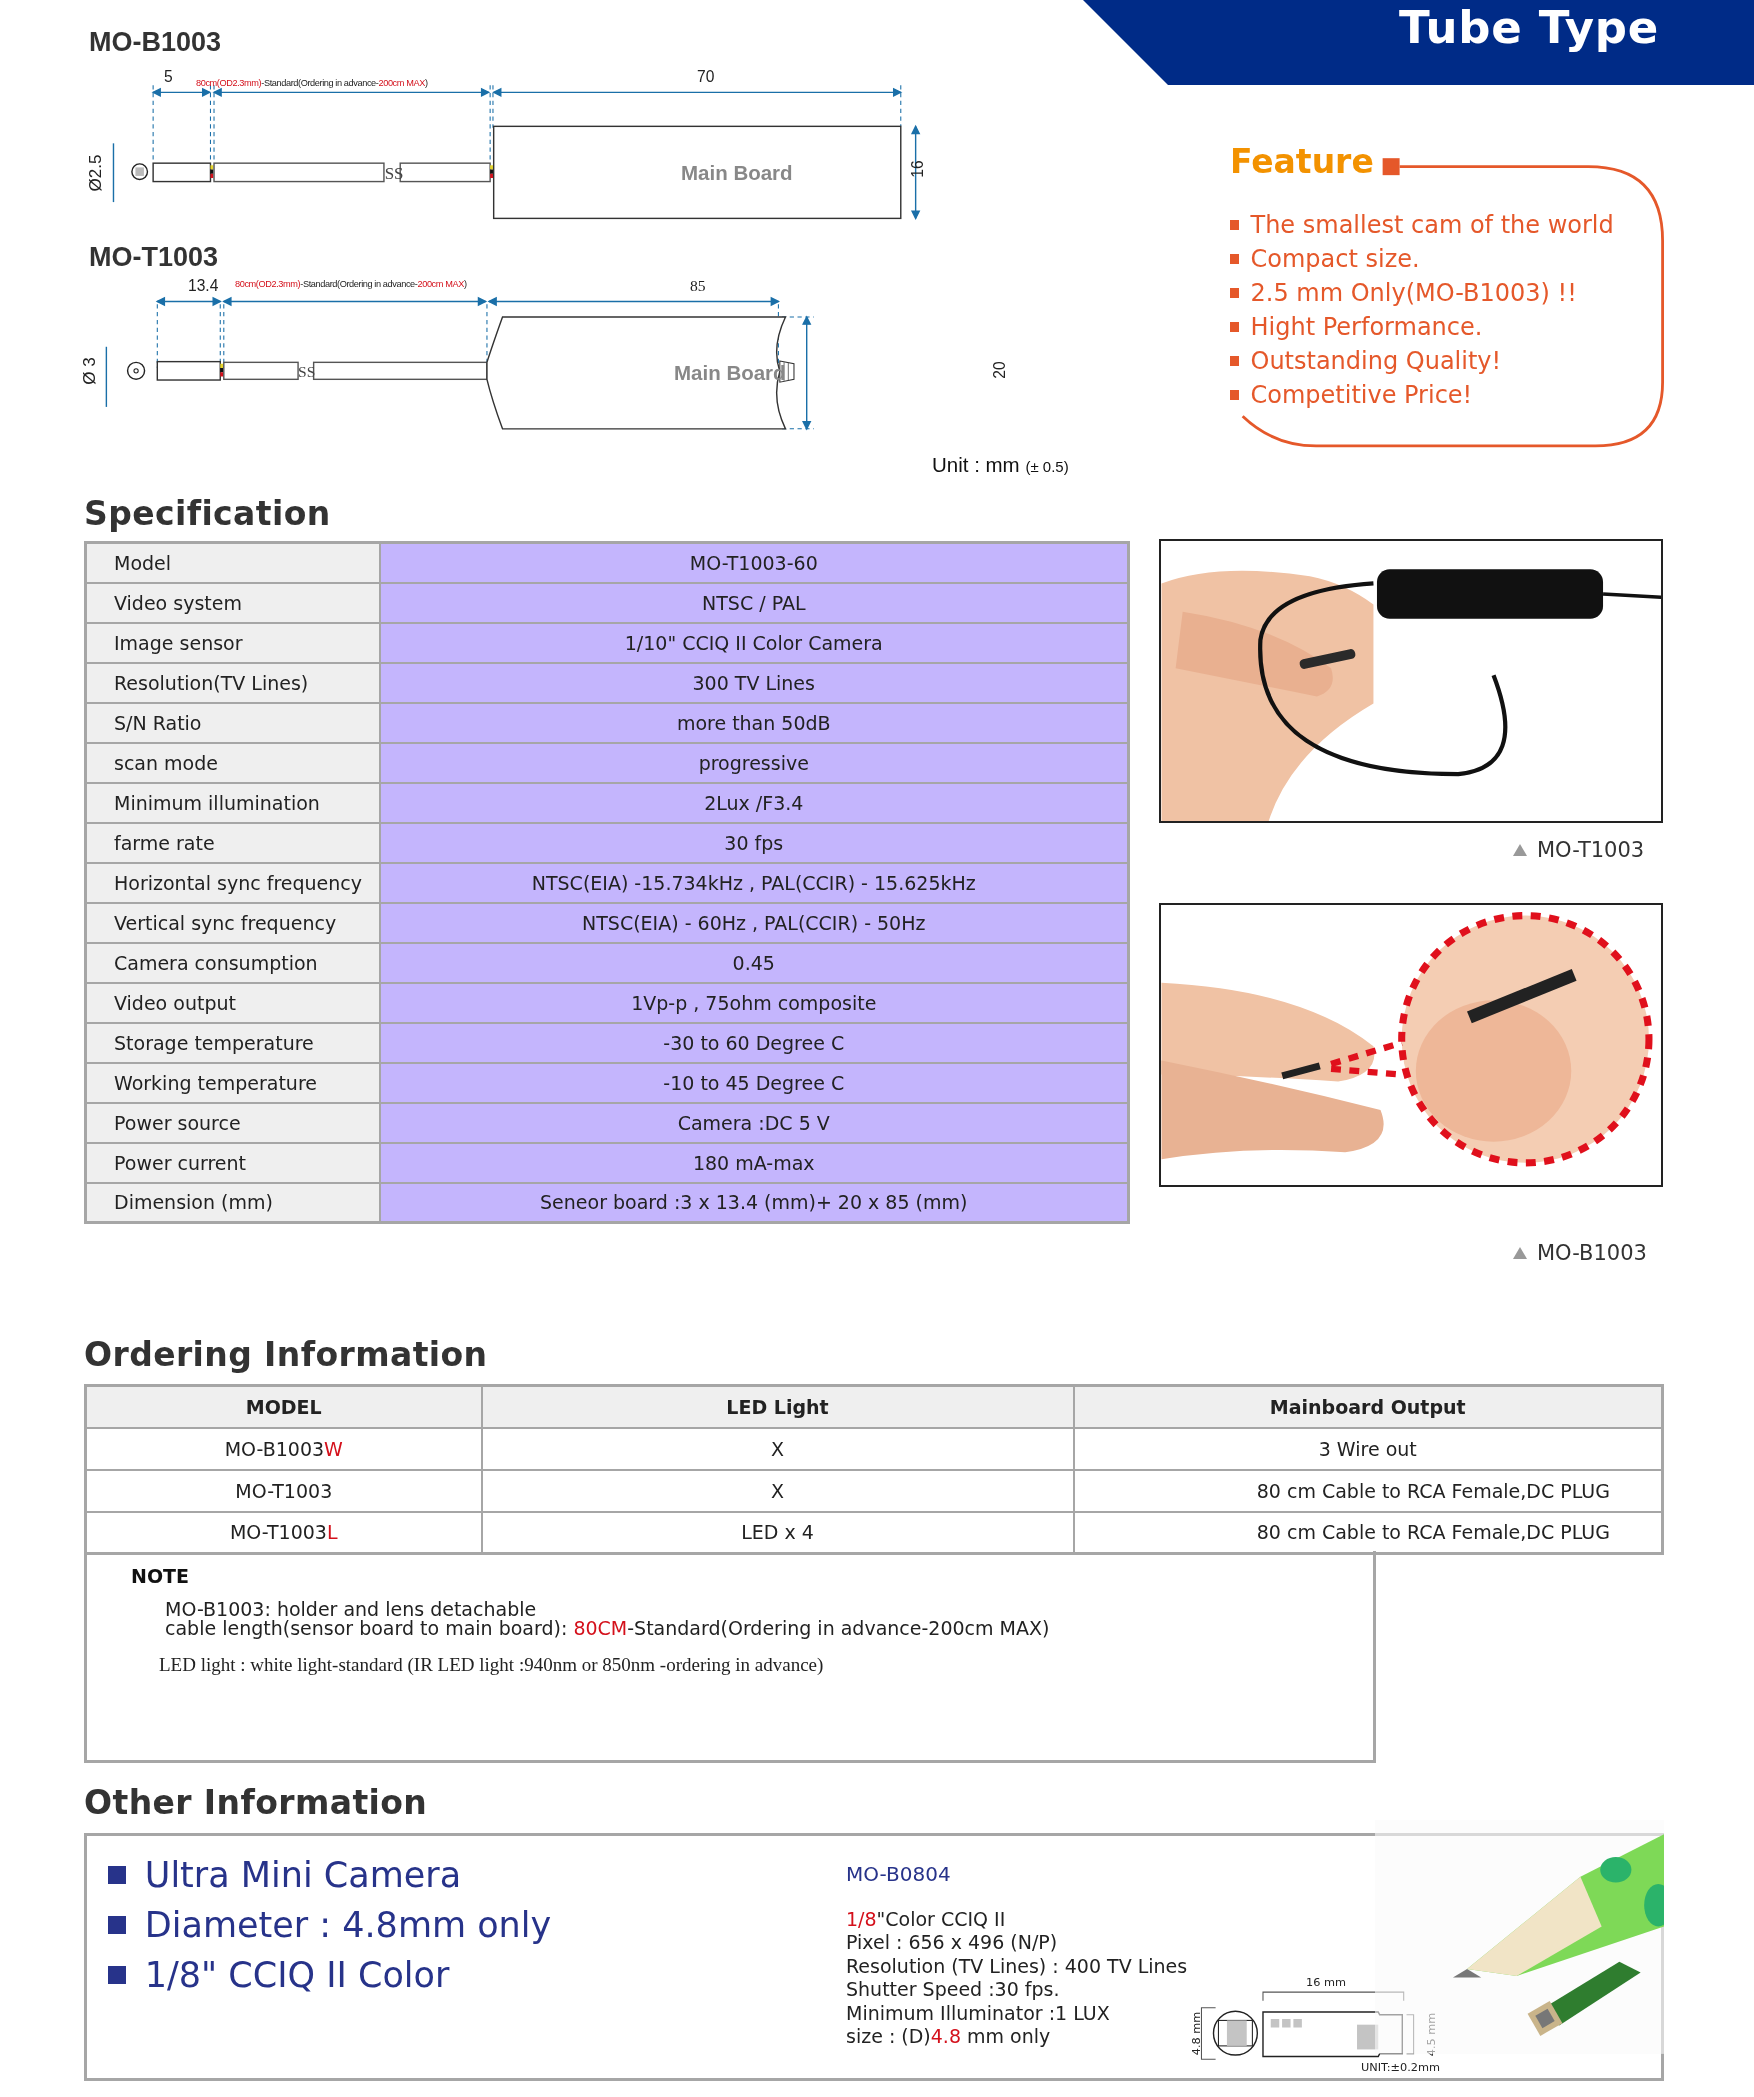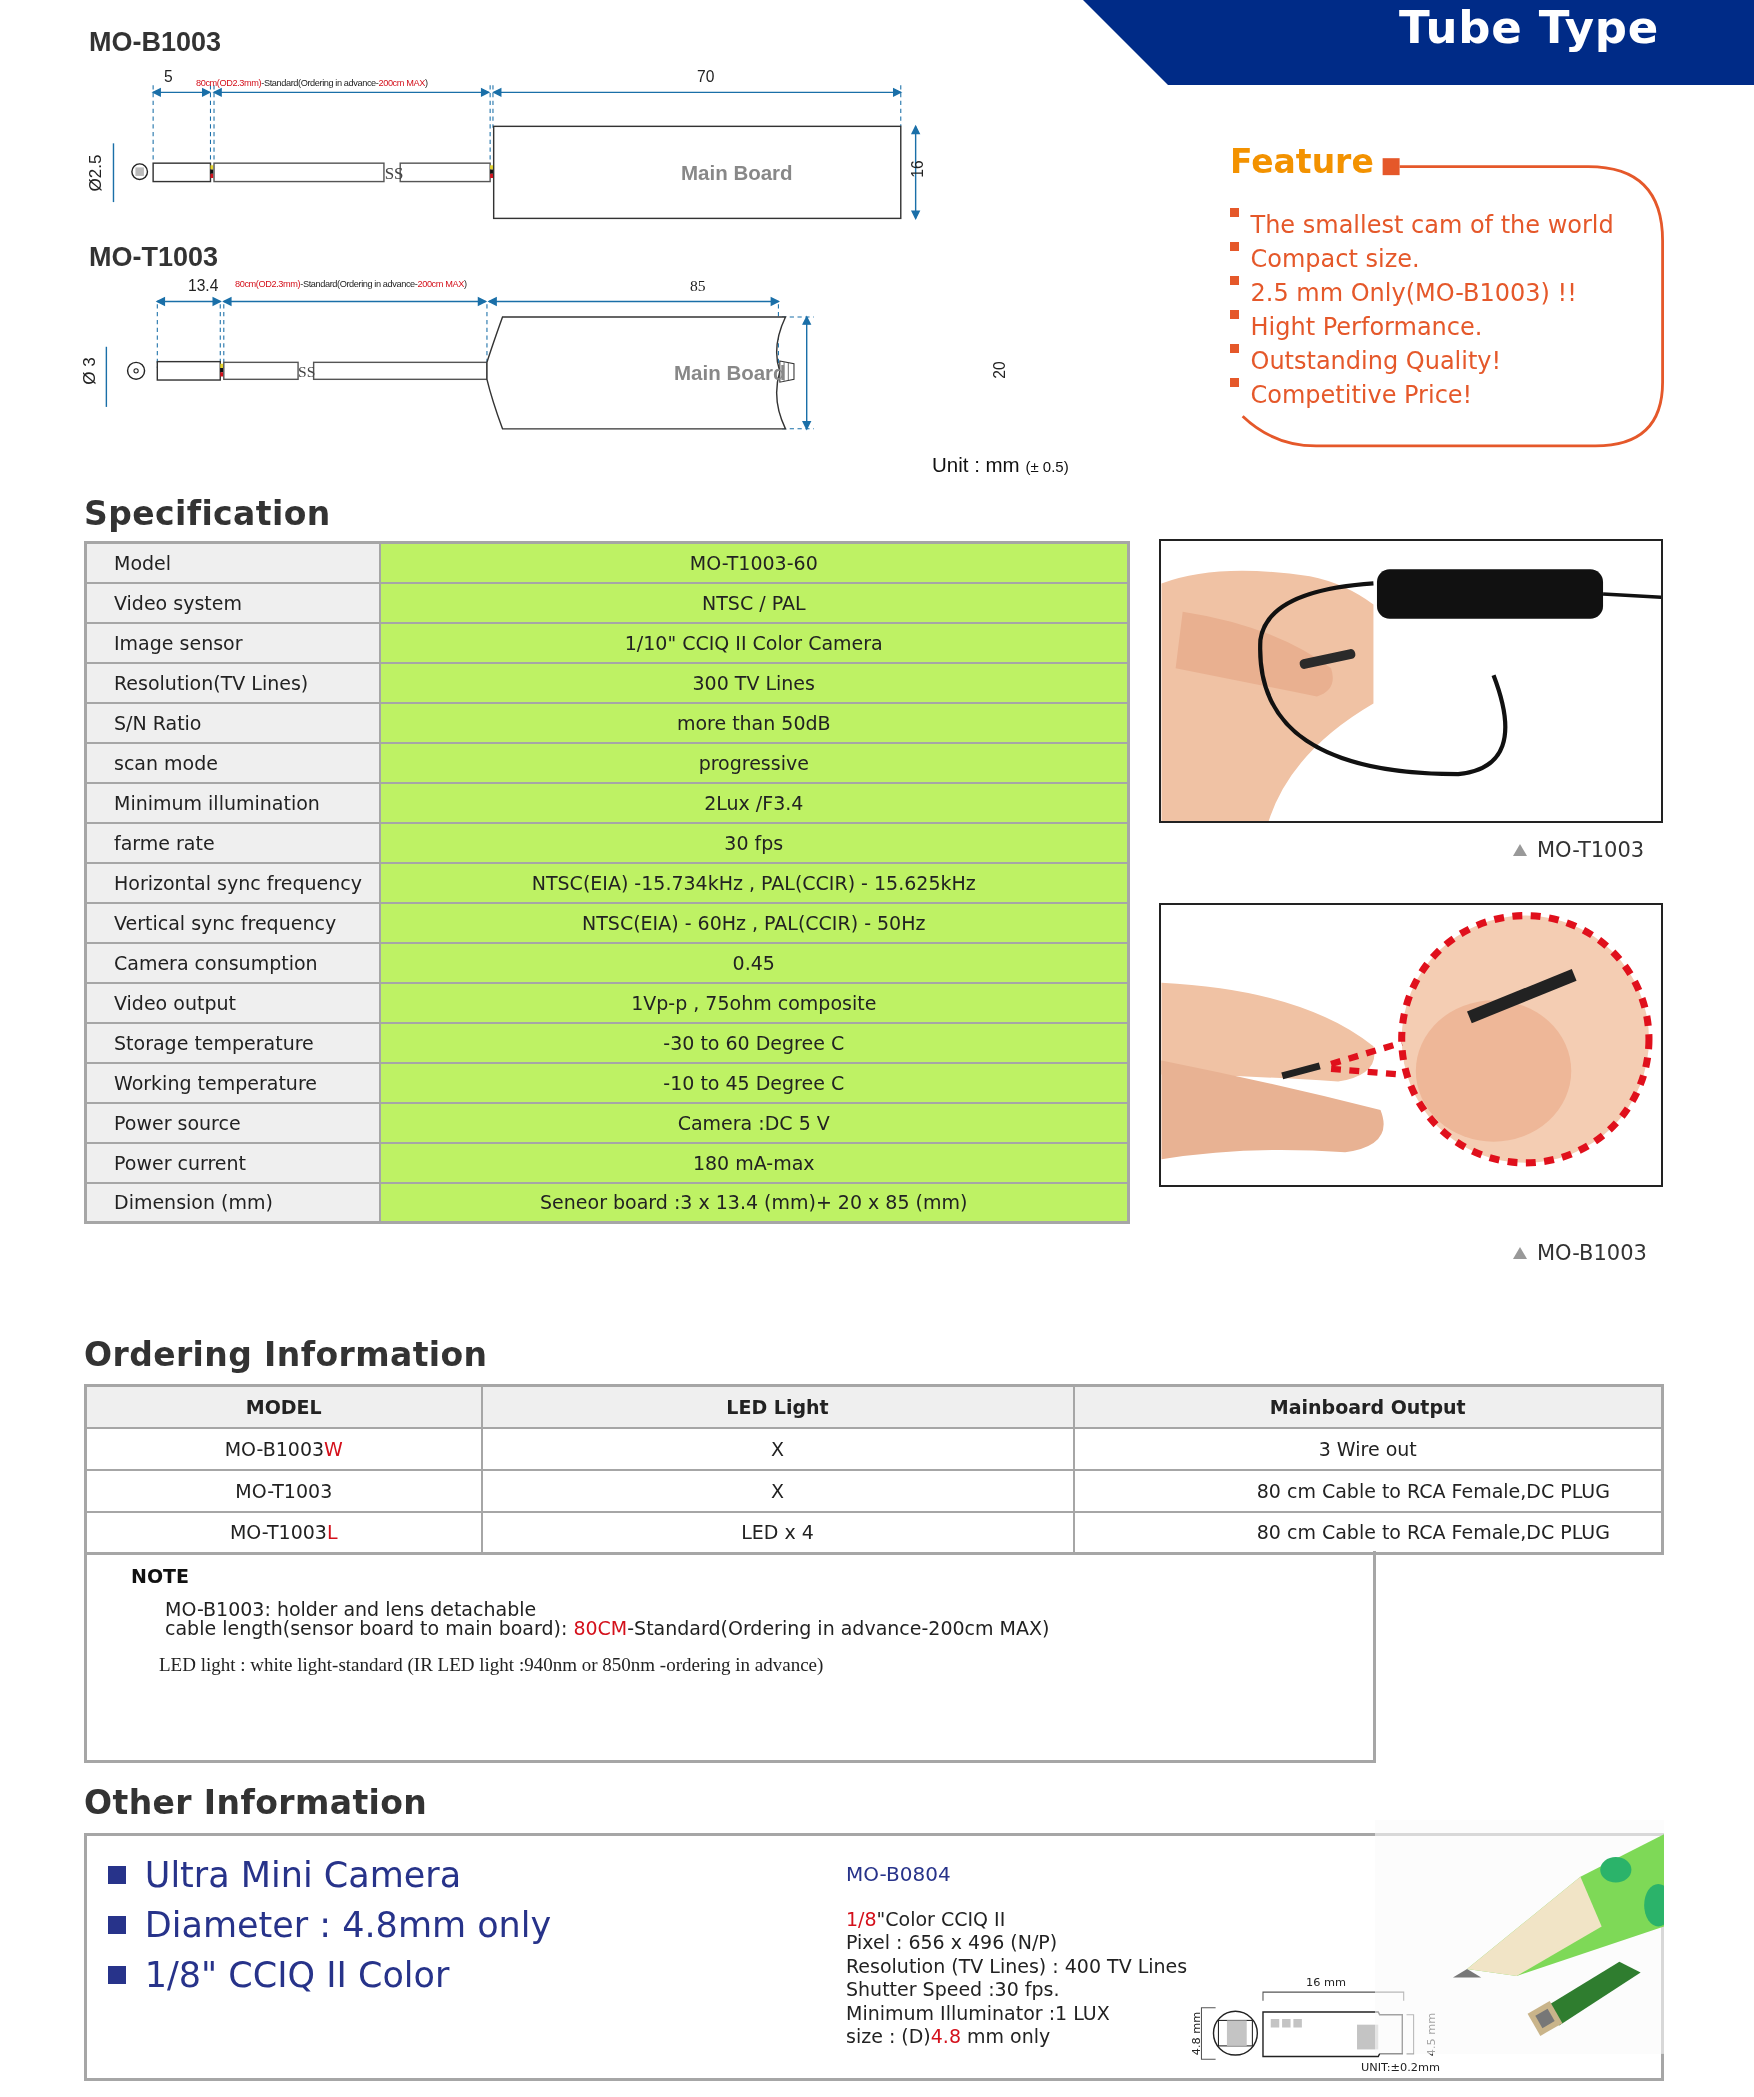--- a/index.html
+++ b/index.html
@@ -17,31 +17,31 @@
   .diag-title { font-family: "Liberation Sans", sans-serif; font-weight: bold; font-size: 27px; color: #333; }
   .dim-text { font-family: "Liberation Sans", sans-serif; font-size: 15.6px; color: #222; }
   .dim-note { font-family: "Liberation Sans", sans-serif; font-size: 9.2px; letter-spacing: -0.4px; color: #222; white-space: nowrap; }
   .red { color: #d4101b; }
   .unit-note { font-family: "Liberation Sans", sans-serif; font-size: 20.5px; color: #111; }
   .unit-note small { font-size: 15px; }
 
   
   .feature-title { font-family: "DejaVu Sans", sans-serif; font-weight: bold; font-size: 33px; color: #f39200; }
   .feature-list { list-style: none; }
-  .feature-list li { font-size: 24px; color: #e5582a; height: 34px; line-height: 34px; display: flex; align-items: flex-start; }
+  .feature-list li { font-size: 24px; color: #e5582a; height: 34px; line-height: 34px; display: flex; align-items: center; }
   .feature-list .bullet { width: 9.2px; height: 9.2px; background: #e5582a; margin-right: 11.3px; flex-shrink: 0; }
 
   
   .section-h { font-family: "DejaVu Sans", sans-serif; font-weight: bold; font-size: 33px; color: #333; letter-spacing: 0.4px; text-align: center; }
 
   
   .spec { left: 84px; top: 541px; width: 1046px; border-collapse: collapse; border: 3.5px solid #a6a6a6; }
   .spec td { border: 2.8px solid #a6a6a6; font-size: 19px; color: #222; height: 40px; }
   .spec td.k { background: #efefef; width: 294px; padding-left: 27px; white-space: nowrap; }
-  .spec td.v { background: #bef264; text-align: center; }
+  .spec td.v { background: #c4b5fd; text-align: center; }
 
   
   .photo { border: 2.1px solid #222; background: #fff; overflow: hidden; }
   .caption { font-size: 21px; color: #333; display: flex; align-items: center; }
   .caption .tri { width: 0; height: 0; border-left: 7.8px solid transparent; border-right: 7.8px solid transparent;
     border-bottom: 12.7px solid #999; margin-right: 10px; }
 
   
   .order { left: 84px; top: 1384px; width: 1580px; border-collapse: collapse; border: 3.5px solid #a6a6a6; }
   .order th, .order td { border: 2.8px solid #a6a6a6; font-size: 19px; text-align: center; height: 42px; color: #222; }

